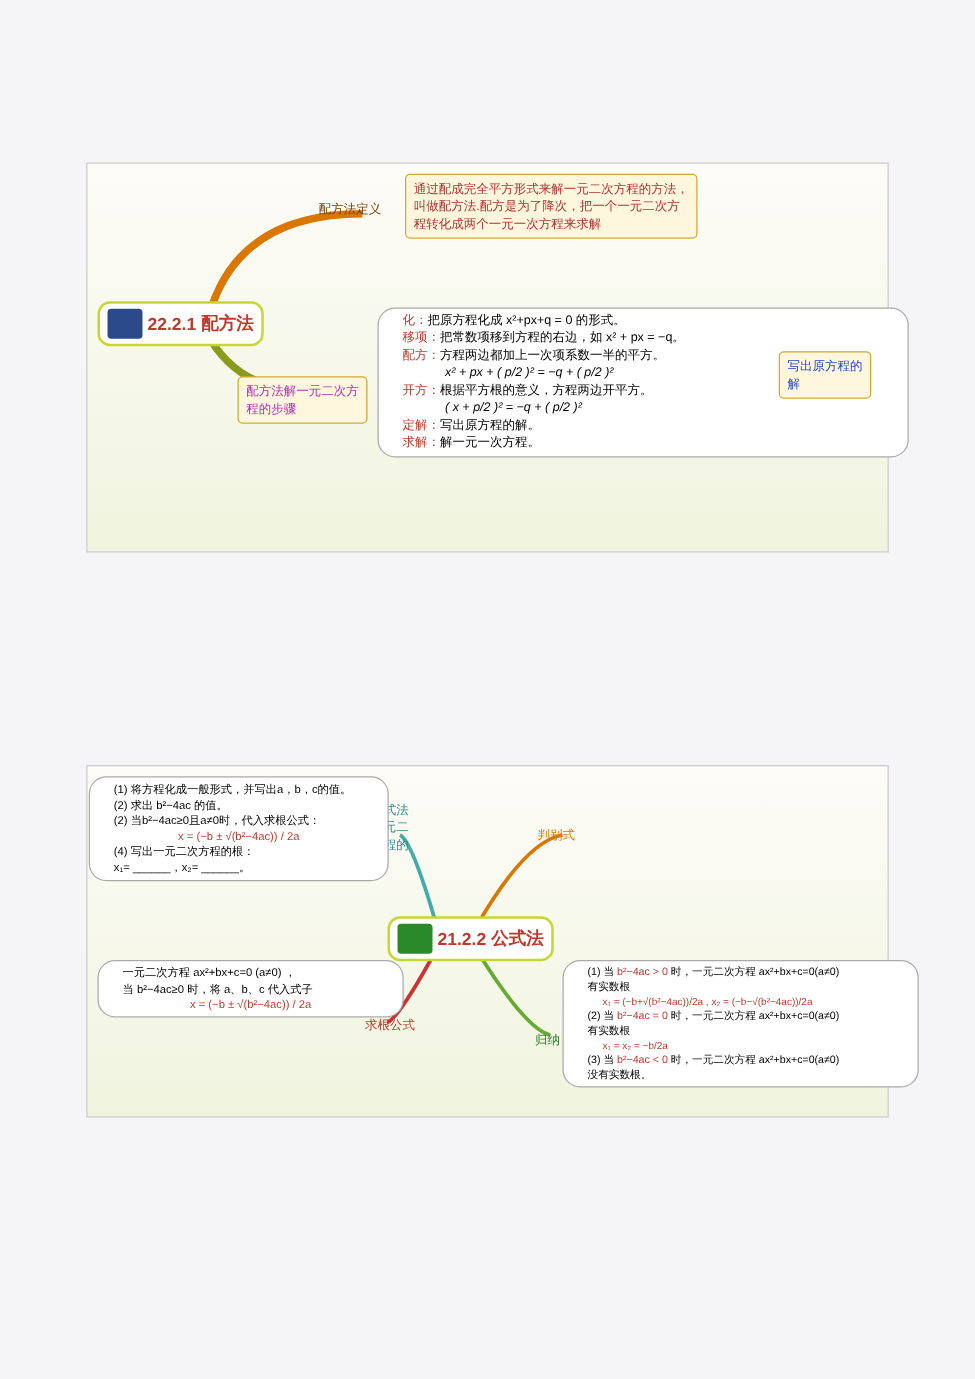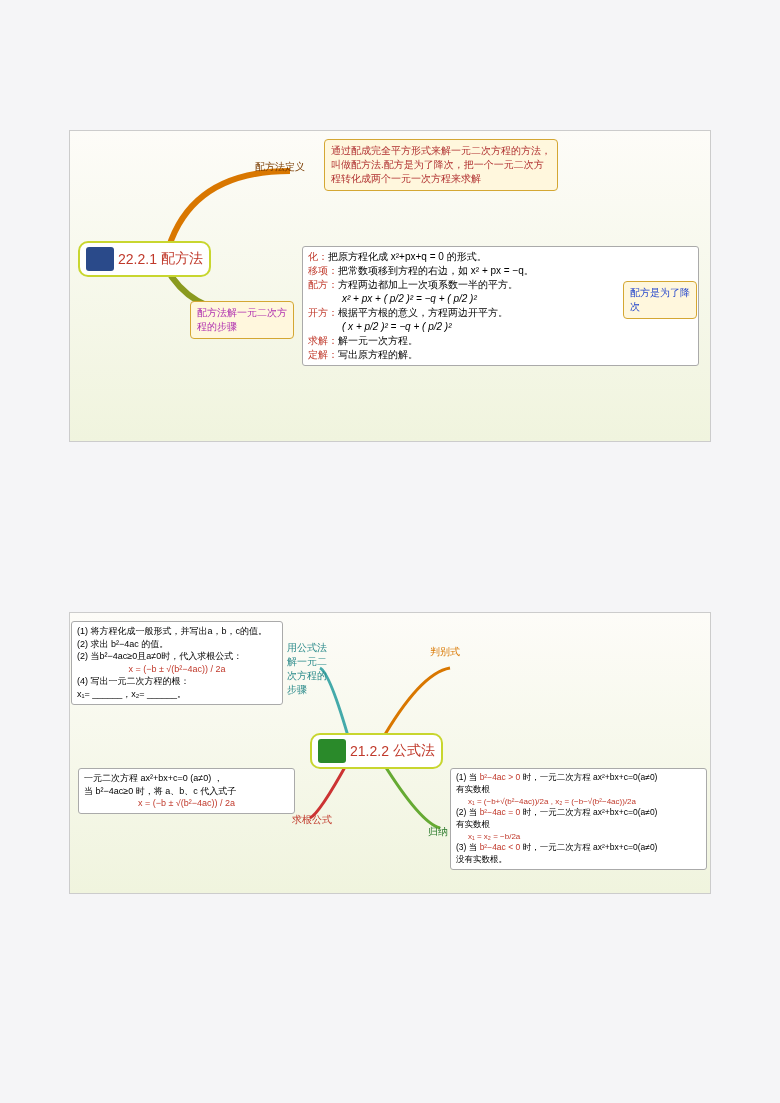--- a/index.html
+++ b/index.html
@@ -1,22 +1,22 @@
 <!DOCTYPE html>
 <html><head>
 <meta charset="utf-8">
 <style>
 body{margin:0;font-family:"Microsoft YaHei",SimSun,sans-serif;background:#f5f5f7;width:780px}
 .slide{margin:6px auto;width:640px;background:linear-gradient(#fdfcf8,#f0f4de);border:1px solid #ccc;position:relative;font-size:10px}
 .box{background:#fff7dd;border:1px solid #d4a733;border-radius:4px;padding:4px 6px;position:absolute}
-.whbox{background:#fff;border:1px solid #aaa;border-radius:3px;padding:3px 5px;position:absolute;line-height:1.4}
+.whbox{background:#fff;border:1px solid #aaa;border-radius:14px;padding:3px 19px;position:absolute;line-height:1.4}
 .title-box{background:#fff;border:2px solid #c8d62f;border-radius:10px;padding:4px 6px;position:absolute;display:flex;align-items:center;gap:4px}
 .ico{width:28px;height:24px;background:#2a4a8a;border-radius:3px;display:inline-block}
 .ico2{width:28px;height:24px;background:#2a8a2a;border-radius:3px;display:inline-block}
-.sec{color:#c0392b;font-weight:normal;font-size:14px}
+.sec{color:#c0392b;font-weight:bold;font-size:14px}
 .red{color:#c0392b}
 .blue{color:#2244cc}
 svg{position:absolute;top:0;left:0;pointer-events:none}
 .lbl{position:absolute;color:#7a3c00;font-size:10px}
 </style>
 </head>
 <body>
 
 <div class="slide" style="height:310px;margin-top:130px">
 <svg width="640" height="310">
@@ -31,40 +31,40 @@
 <span class="lbl" style="left:185px;top:29px">配方法定义</span>
 <div class="box" style="left:254px;top:8px;width:220px;color:#b03030">通过配成完全平方形式来解一元二次方程的方法，叫做配方法.配方是为了降次，把一个一元二次方程转化成两个一元一次方程来求解</div>
 <div class="box" style="left:120px;top:170px;width:90px;color:#b030b0">配方法解一元二次方程的步骤</div>
 <div class="whbox" style="left:232px;top:115px;width:385px">
 <div><span class="red">化：</span><span>把原方程化成 x²+px+q = 0 的形式。</span></div>
 <div><span class="red">移项：</span><span>把常数项移到方程的右边，如 x² + px = −q。</span></div>
 <div><span class="red">配方：</span><span>方程两边都加上一次项系数一半的平方。</span></div>
 <div style="padding-left:34px"><i>x² + px + ( p/2 )² = −q + ( p/2 )²</i></div>
 <div><span class="red">开方：</span><span>根据平方根的意义，方程两边开平方。</span></div>
 <div style="padding-left:34px"><i>( x + p/2 )² = −q + ( p/2 )²</i></div>
+<div><span class="red">定解：</span><span>写出原方程的解。</span></div>
 <div><span class="red">求解：</span><span>解一元一次方程。</span></div>
-<div><span class="red">定解：</span><span>写出原方程的解。</span></div>
 </div>
-<div class="box" style="left:553px;top:150px;width:60px;color:#2244cc">配方是为了降次</div>
+<div class="box" style="left:553px;top:150px;width:60px;color:#2244cc">写出原方程的解</div>
 </div>
 
 <div class="slide" style="height:280px;margin-top:170px">
 <svg width="640" height="280">
 <path d="M280 130 Q260 60 250 55" stroke="#4aa" stroke-width="3" fill="none"></path>
 <path d="M310 130 Q350 60 380 55" stroke="#d97700" stroke-width="3" fill="none"></path>
 <path d="M280 145 Q250 200 240 205" stroke="#c33" stroke-width="3" fill="none"></path>
 <path d="M310 145 Q350 210 370 215" stroke="#6a3" stroke-width="3" fill="none"></path>
 </svg>
 <div class="title-box" style="left:240px;top:120px">
 <span class="ico2"></span>
 <span class="sec">21.2.2</span>
 <span class="sec">公式法</span>
 </div>
 <span class="lbl" style="left:217px;top:28px;width:40px;color:#2a8a8a">用公式法解一元二次方程的步骤</span>
-<span class="lbl" style="left:360px;top:32px;color:#d97700">判别式</span>
+<span class="lbl" style="left:360px;top:48px;color:#d97700">判别式</span>
 <span class="lbl" style="left:222px;top:200px;color:#c0392b">求根公式</span>
 <span class="lbl" style="left:358px;top:212px;color:#2a7a2a">归纳</span>
 
 <div class="whbox" style="left:1px;top:8px;width:200px;font-size:9px">
 <div>(1) 将方程化成一般形式，并写出a，b，c的值。</div>
 <div>(2) 求出 b²−4ac 的值。</div>
 <div>(2) 当b²−4ac≥0且a≠0时，代入求根公式：</div>
 <div class="red" style="text-align:center">x = (−b ± √(b²−4ac)) / 2a</div>
 <div>(4) 写出一元二次方程的根：</div>
 <div>x₁= ______，x₂= ______。</div>

